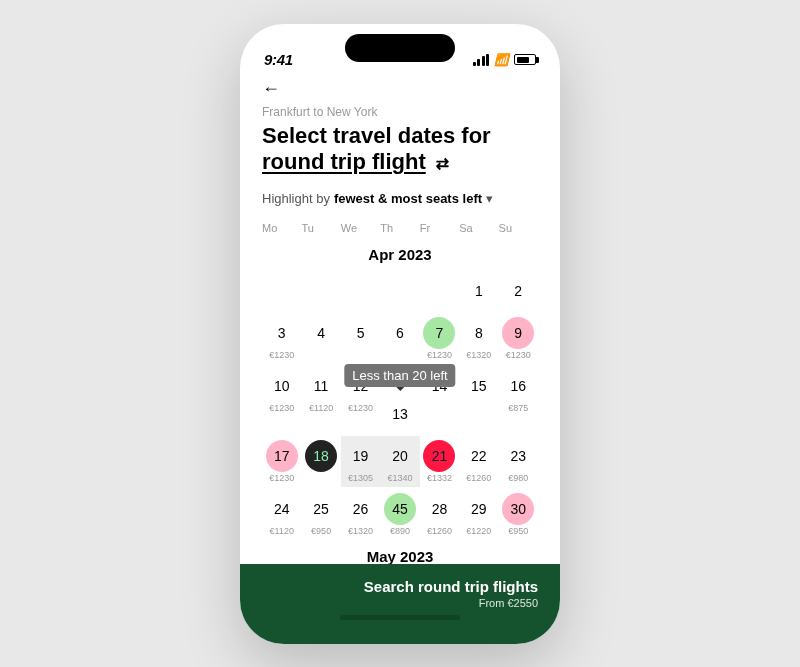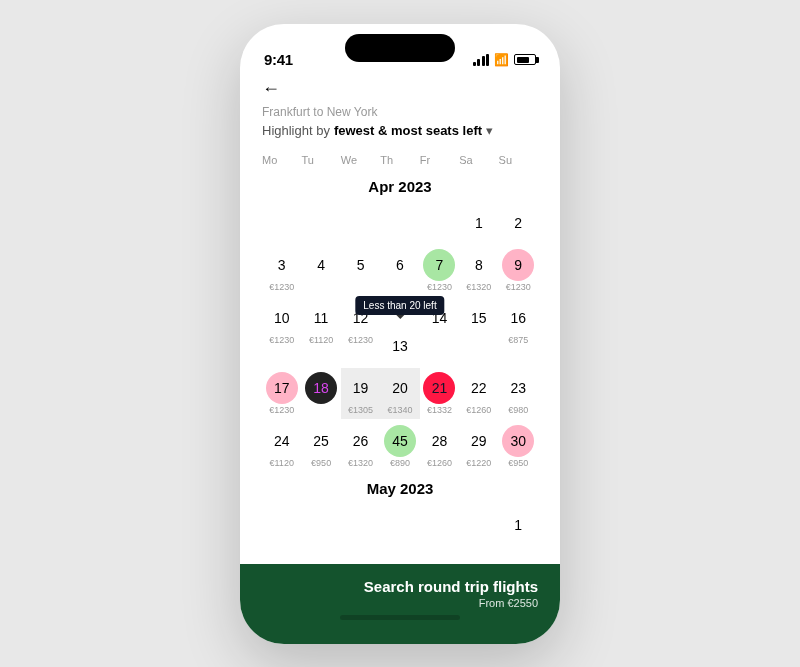--- a/index.html
+++ b/index.html
@@ -19,20 +19,21 @@
       overflow: hidden;
       position: relative;
       box-shadow: 0 20px 60px rgba(0,0,0,0.2);
     }
     .status-bar {
       display: flex;
       justify-content: space-between;
       align-items: center;
       padding: 28px 24px 0;
       height: 44px;
+      font-style: italic;
     }
     .status-time {
       font-size: 15px;
       font-weight: 600;
       letter-spacing: -0.3px;
     }
     .status-icons {
       display: flex;
       align-items: center;
       gap: 5px;
@@ -139,38 +140,38 @@
     .cal-cell.green .cal-num {
       background: #a8e6a3;
       color: #000;
     }
     .cal-cell.pink .cal-num {
       background: #ffb3c6;
       color: #000;
     }
     .cal-cell.dark .cal-num {
       background: #222;
-      color: #d946ef;
+      color: #86efac;
     }
     .cal-cell.selected-range {
       background: rgba(0,0,0,0.07);
     }
     .cal-cell.selected-end .cal-num {
       background: #ff1744;
       color: #0f172a;
       border-radius: 50%;
     }
     .tooltip {
       position: absolute;
       top: -30px;
       left: 50%;
       transform: translateX(-50%);
-      background: #0f172a;
+      background: #737373;
       color: #fff;
-      font-size: 10px;
+      font-size: 13px;
       white-space: nowrap;
       padding: 4px 8px;
       border-radius: 4px;
       z-index: 10;
     }
     .tooltip::after {
       content: '';
       position: absolute;
       bottom: -4px;
       left: 50%;
@@ -261,20 +262,25 @@
       <div class="battery-icon">
         <div class="battery-fill"></div>
       </div>
     </div>
   </div>
 
   <div class="content">
     <div class="back-btn">←</div>
 
     <div class="subtitle">Frankfurt to New York</div>
+    <div class="title">
+      <span>Select travel dates for</span><br>
+      <span class="title-underline">round trip flight</span>
+      <span class="title-icon">⇄</span>
+    </div>
 
     <div class="highlight-filter">
       <span>Highlight by</span>
       <strong>fewest &amp; most seats left</strong>
       <span>▾</span>
     </div>
 
     <div class="calendar-header" id="day-names-row">
         <div class="cal-day-name">Mo</div>
         <div class="cal-day-name">Tu</div>

